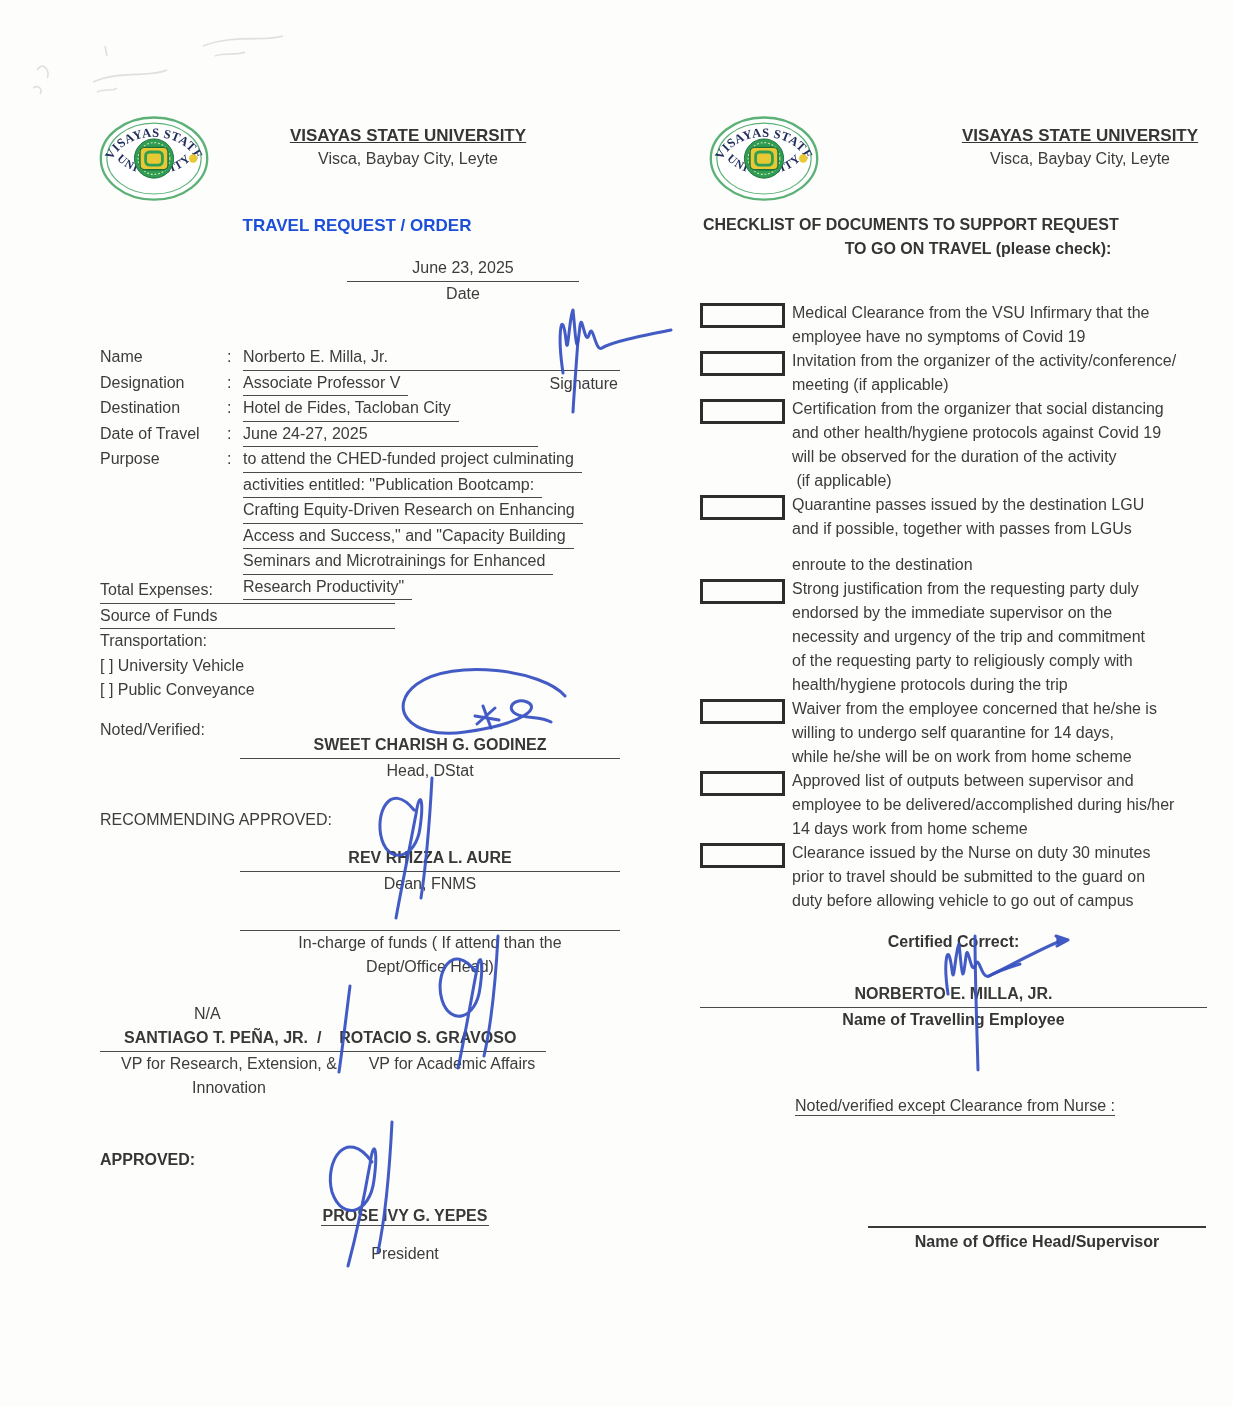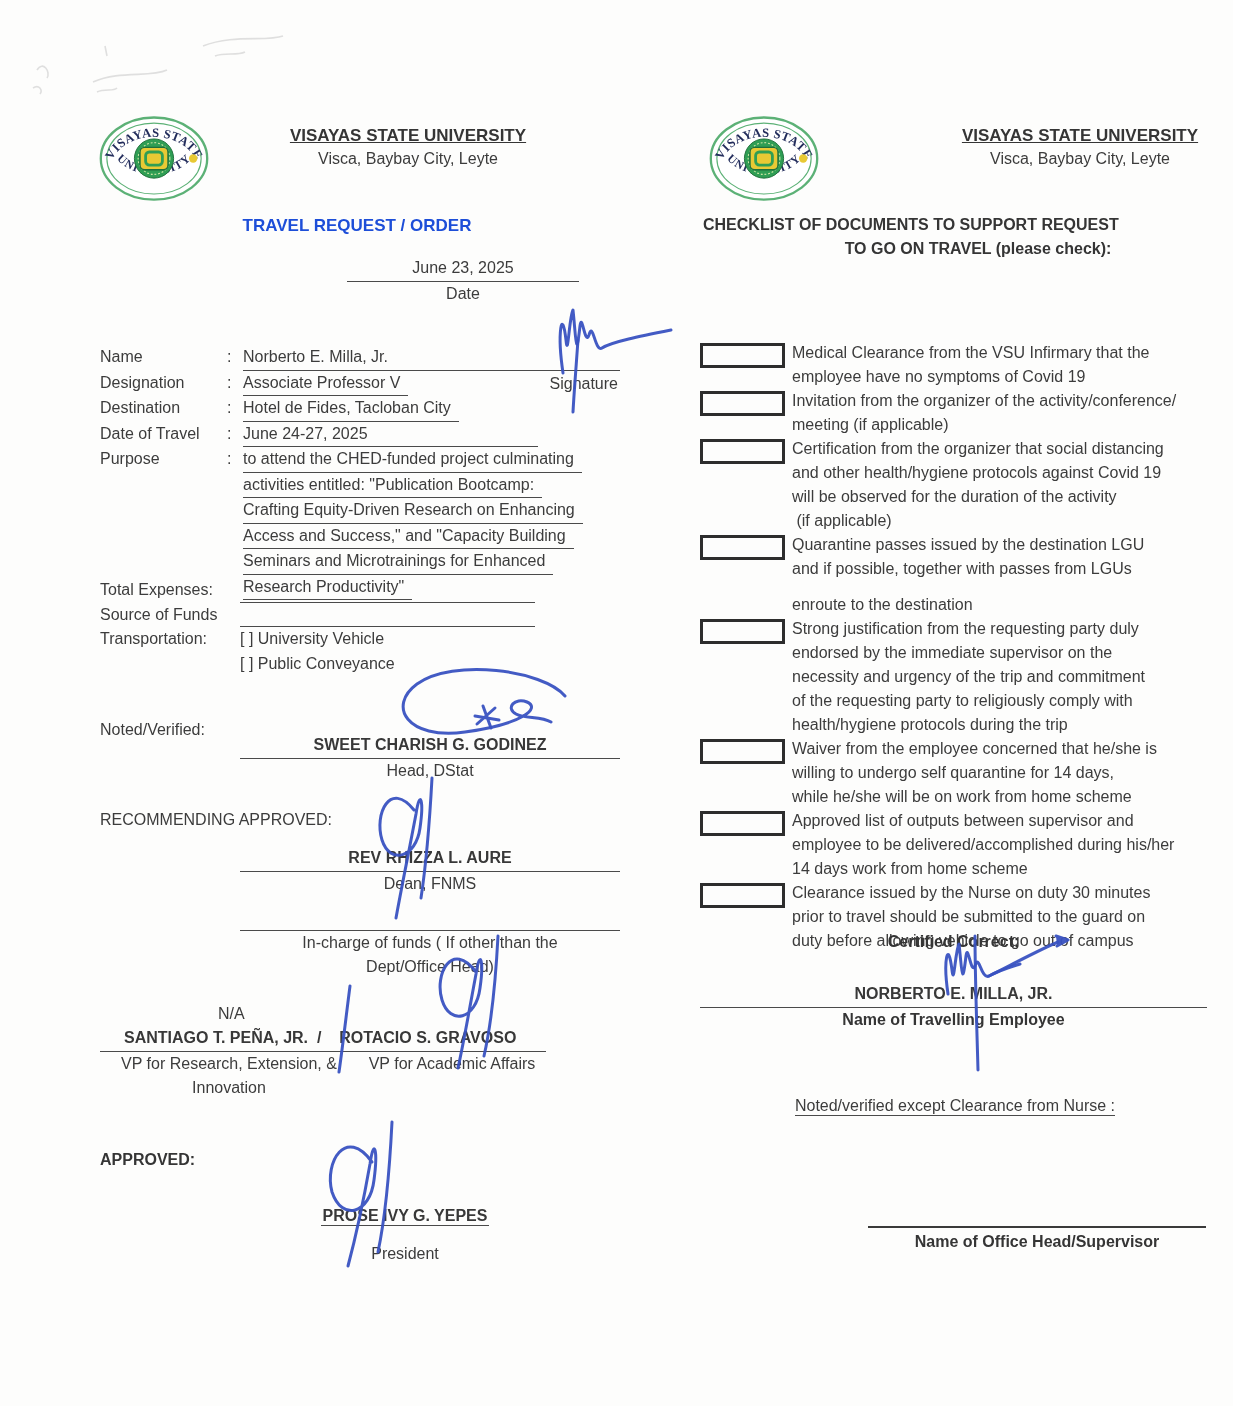--- a/index.html
+++ b/index.html
@@ -17,27 +17,27 @@
   
   .l-fields{left:100px;top:345px;width:520px;font-size:16px;line-height:24.5px;}
   .frow{display:flex;justify-content:flex-end;}
   .flabel{width:127px;flex:none;}
   .fsep{width:16px;flex:none;}
   .fval{flex:1;}
   .ul{border-bottom:1.6px solid #4a4a4a;}
   .ul-fit{display:inline-block;border-bottom:1.6px solid #4a4a4a;padding-right:8px;}
   .sig-label{position:absolute;top:27px;right:2px;}
   .purpose-indent{margin-left:143px;}
-  .exp-row{display:flex;font-size:16px;line-height:24.5px;}
+  .exp-row{display:flex;font-size:16px;line-height:24.5px;flex-direction:column;}
   .exp-label{width:140px;flex:none;}
   .exp-line{width:295px;border-bottom:1.6px solid #4a4a4a;}
   .namecen{font-weight:bold;color:#383838;}
   .prel{white-space:pre-line;}
   
-  .r-checklist{left:700px;top:301px;width:512px;margin-top:40px;}
+  .r-checklist{left:700px;top:301px;width:512px;}
   .chk-item{position:relative;padding-left:92px;min-height:26px;}
   .chk-box{position:absolute;left:0;top:2px;width:79px;height:19px;border:3.5px solid #2d2d2d;background:#fdfdfc;}
   .chk-text{font-size:16px;line-height:24px;white-space:pre-wrap;}
   .gap-top{margin-top:12px;}
   .ink{position:absolute;pointer-events:none;}
   .ink path,.ink line{fill:none;stroke:#3952c1;stroke-width:3;stroke-linecap:round;stroke-linejoin:round;opacity:.95;}
   .pencil path{fill:none;stroke:#9a9a9a;stroke-width:1.6;opacity:.3;}
 </style>
 </head>
 <body>
@@ -156,26 +156,26 @@
     <div class="abs fs16" style="left:0;top:2px">RECOMMENDING APPROVED:</div>
     <div style="margin-left:140px;width:380px">
       <div style="height:40px"></div>
       <div class="ctr fs16 namecen ul" style="padding-bottom:1px">REV RHIZZA L. AURE</div>
       <div class="ctr fs16">Dean, FNMS</div>
     </div>
   </div>
 
   <div class="abs" style="left:240px;top:906px;width:380px">
     <div class="ul" style="height:24px"></div>
-    <div class="ctr fs16 prel">In-charge of  funds ( If other than the
+    <div class="ctr fs16 prel">In-charge of  funds ( If attend than the
 Dept/Office Head)</div>
   </div>
 
   <div class="abs" style="left:100px;top:1002px;width:446px">
-    <div class="fs16" style="margin-left:118px">N/A</div>
+    <div class="fs16" style="margin-left:94px">N/A</div>
     <div class="fs16 namecen ul" style="white-space:pre;padding:0 0 1px 24px">SANTIAGO T. PEÑA, JR.  /    ROTACIO S. GRAVOSO</div>
     <div style="display:flex">
       <div class="ctr fs16 prel" style="width:258px">VP for Research, Extension,  &amp;
 Innovation</div>
       <div class="ctr fs16" style="flex:1">VP for Academic Affairs</div>
     </div>
   </div>
 
   <div class="abs" style="left:100px;top:1146px;width:520px">
     <div class="abs fs16 b" style="left:0;top:2px;color:#353535">APPROVED:</div>

